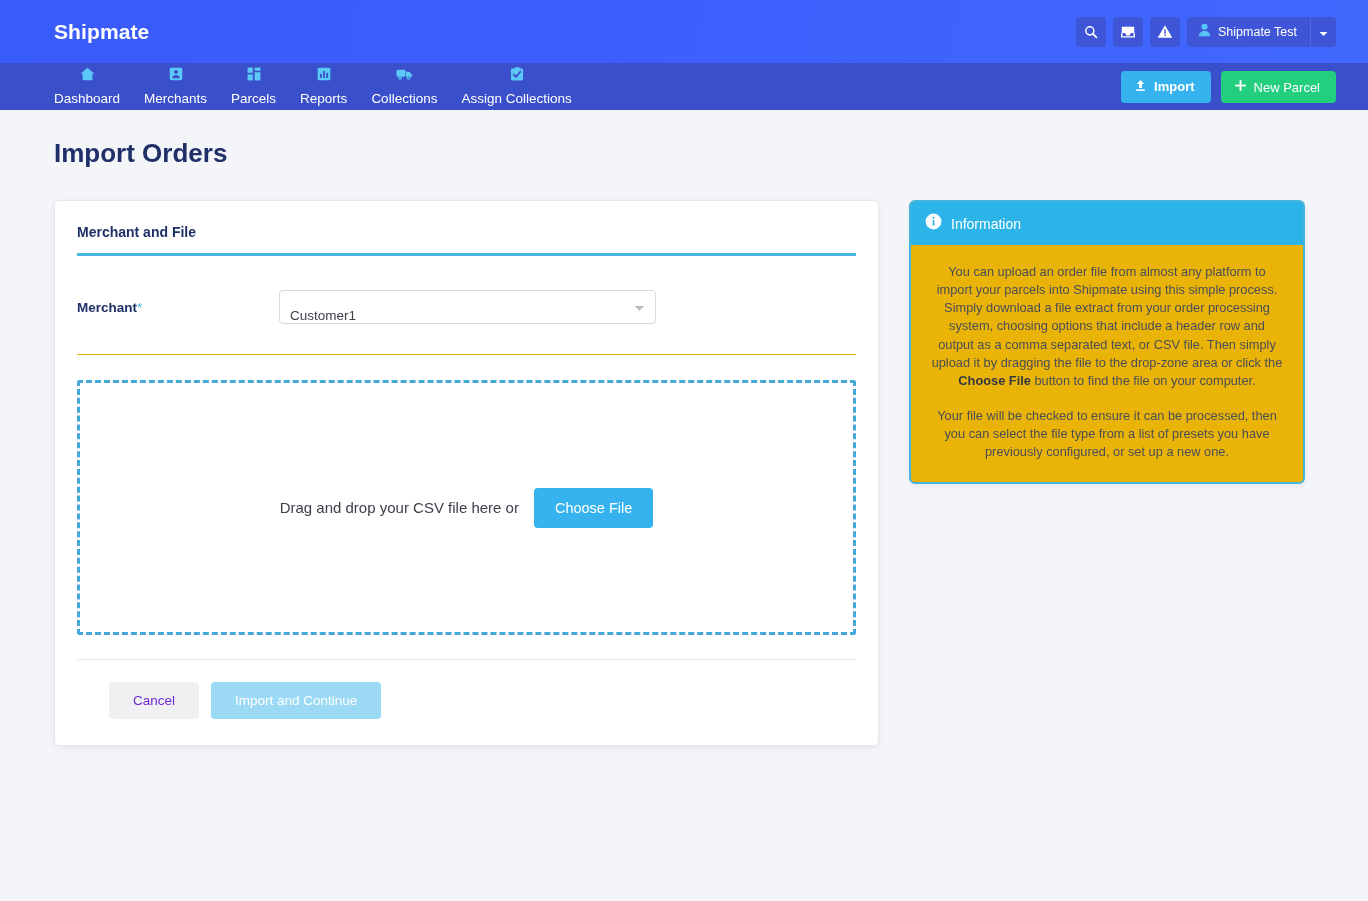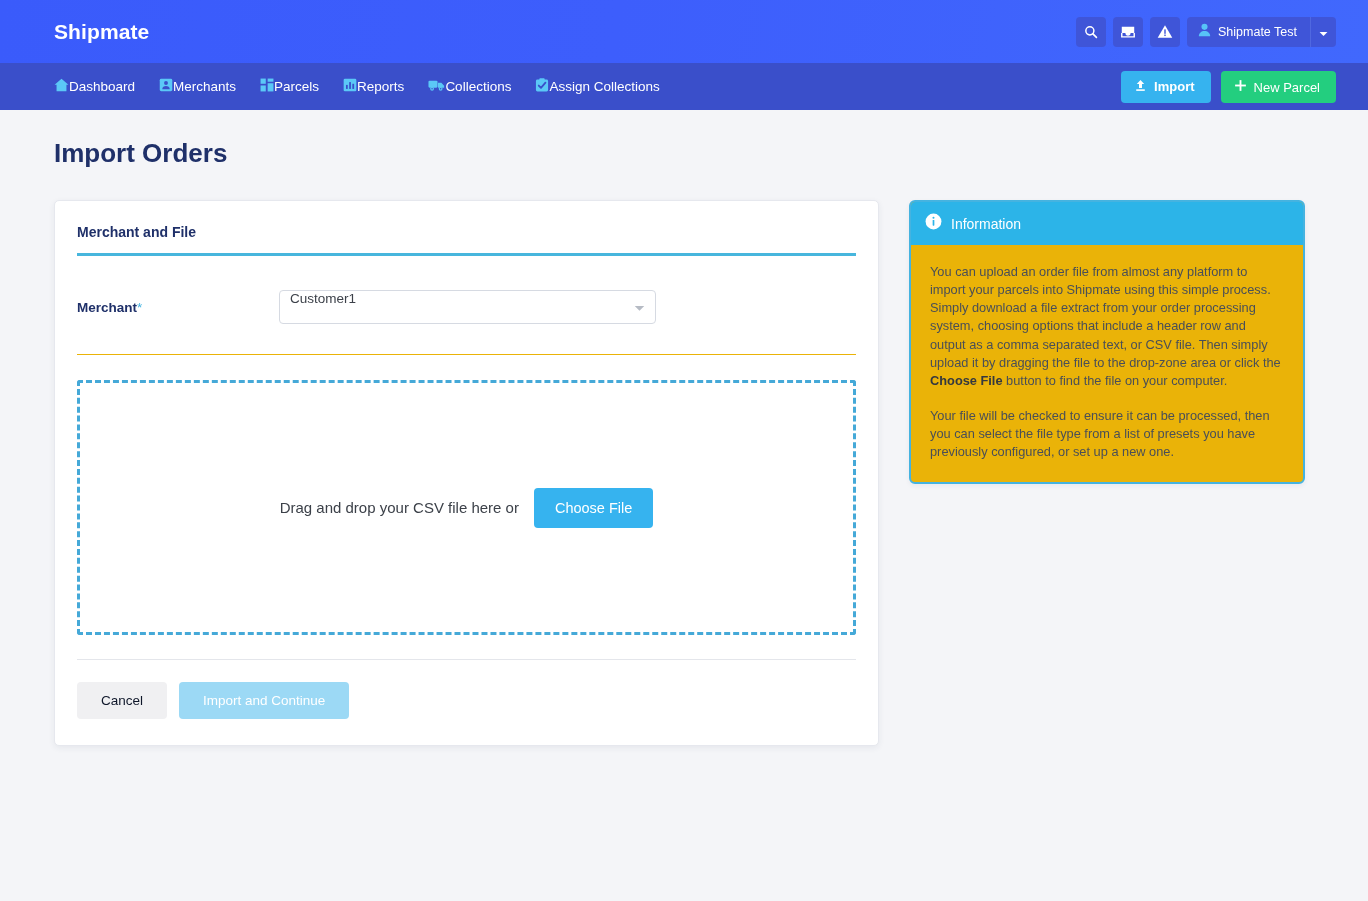--- a/index.html
+++ b/index.html
@@ -63,25 +63,26 @@
 
   
   .navbar {
     height: 47px;
     background: #3a4fca;
     display: flex; align-items: center;
     padding: 0 32px 0 54px;
   }
   .nav-items { display: flex; align-items: center; gap: 24px; }
   .nav-item {
-    display: flex; align-items: center; 
+    display: flex; align-items: center; gap: 7px;
     color: #ffffff;
     font-size: 13.5px;
     cursor: pointer;
     white-space: nowrap;
+    flex-direction: column;
   }
   .nav-right { margin-left: auto; display: flex; align-items: center; gap: 10px; }
   .btn-import {
     display: flex; align-items: center; gap: 7px;
     background: #36b3ef;
     color: #fff;
     font-size: 13px;
     border: none; border-radius: 4px;
     padding: 8px 16px 8px 13px;
     cursor: pointer;
@@ -161,21 +162,21 @@
   .select-wrap {
     position: relative;
     width: 377px;
   }
   .select-box {
     width: 100%;
     height: 34px;
     border: 1px solid #d6dae2;
     border-radius: 4px;
     background: #fff;
-    display: flex; align-items: flex-start;
+    display: flex; align-items: flex-end;
     padding: 0 30px 0 10px;
     color: #3c4149;
     font-size: 13.5px;
     cursor: pointer;
   }
   .select-caret {
     position: absolute;
     right: 11px; top: 50%;
     transform: translateY(-50%);
     pointer-events: none;
@@ -206,26 +207,27 @@
     font-family: inherit;
   }
 
   .card-foot {
     border-top: 1px solid #e4e6eb;
     padding: 22px 0 26px 0;
     display: flex; gap: 12px;
   }
   .btn-cancel {
     background: #f0f0f2;
-    color: #0f172a;
+    color: #6d28d9;
     border: none; border-radius: 4px;
     font-size: 13.5px;
     padding: 11px 24px;
     cursor: pointer;
     font-family: inherit;
+    margin-left: 32px;
   }
   .btn-continue {
     background: #9cd9f5;
     color: #ffffff;
     border: none; border-radius: 4px;
     font-size: 13.5px;
     padding: 11px 24px;
     cursor: not-allowed;
     font-family: inherit;
   }
@@ -243,20 +245,21 @@
     background: #2cb4e8;
     display: flex; align-items: center; gap: 9px;
     padding: 11px 14px;
   }
   .info-head-title {
     color: #ffffff;
     font-size: 14px;
   }
   .info-body {
     padding: 18px 19px 20px 19px;
+    text-align: center;
   }
   .info-body p {
     margin: 0 0 17px 0;
     color: #4a4f57;
     font-size: 12.8px;
     line-height: 1.42;
   }
   .info-body p:last-child { margin-bottom: 0; }
   .info-body b { font-weight: bold; color: #34383f; }
 </style>

